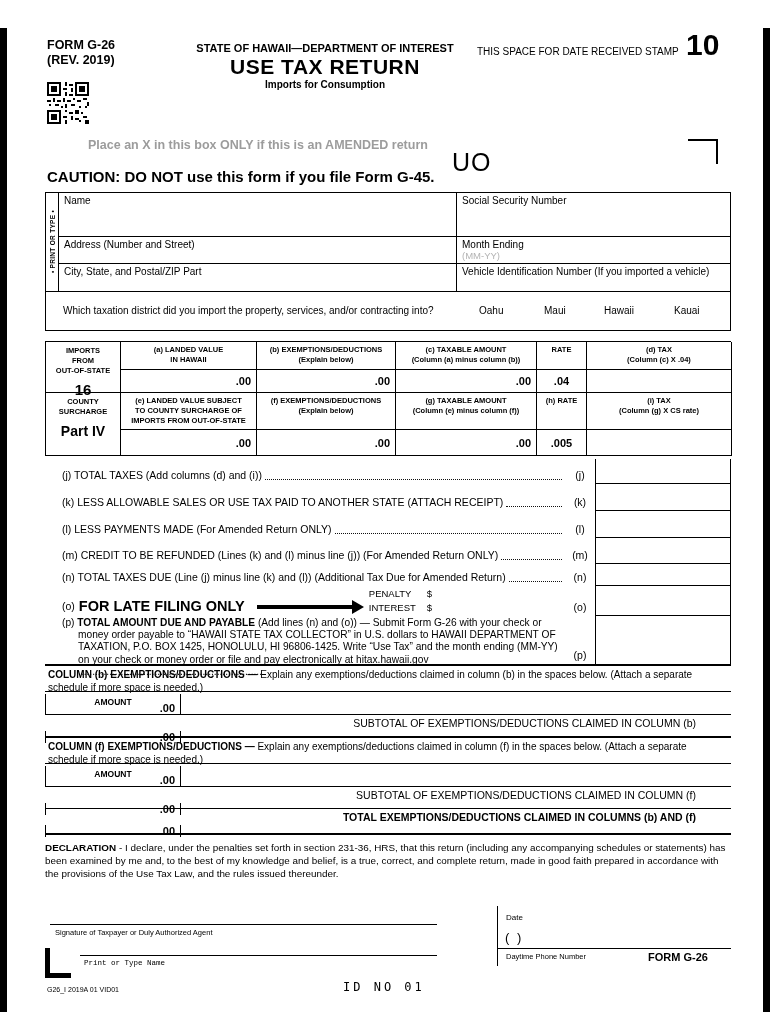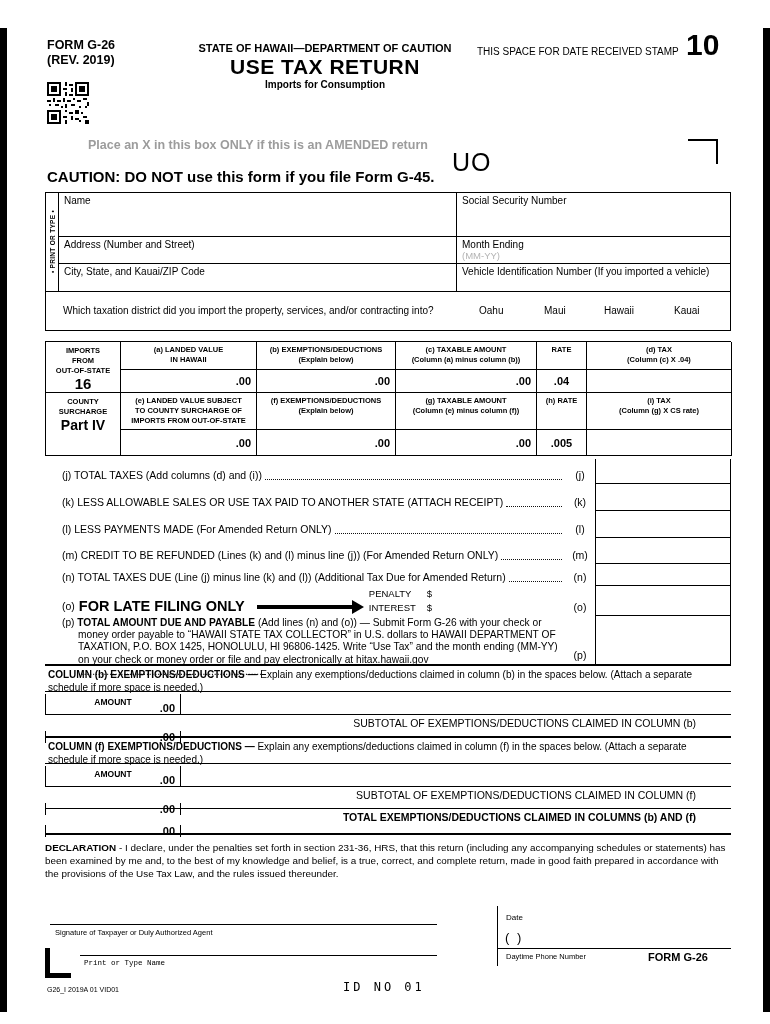--- a/index.html
+++ b/index.html
@@ -51,21 +51,21 @@
   
   .tax-table { left:45px; top:341px; width:686px; display:grid;
     grid-template-columns:75px 136px 139px 141px 50px 145px;
     grid-template-rows:28px 23px 37px 26px;
     border-left:1px solid #000; border-top:1px solid #000; }
   .tcell { border-right:1px solid #000; border-bottom:1px solid #000; }
   .thead { font-size:7.5px; font-weight:bold; text-align:center; padding-top:3px;
     line-height:1.35; white-space:pre-line; }
   .rowlabel { display:flex; flex-direction:column; align-items:center; padding-top:4px; }
   .rl-text { font-size:7.5px; font-weight:bold; text-align:center; white-space:pre-line; line-height:1.3; }
-  .rl-code { font-size:15px; font-weight:bold; margin-top:0; }
+  .rl-code { font-size:15px; font-weight:bold; margin-top:6px; }
   .tval { display:flex; align-items:center; justify-content:flex-end;
     font-size:11px; font-weight:bold; padding-right:5px; }
   .tval.center { justify-content:center; padding-right:0; }
 
   
   .lines-block { left:45px; top:459px; width:686px; }
   .line-row { display:flex; width:100%; }
   .line-text { font-size:10.5px; white-space:nowrap; align-self:flex-end;
     padding:0 0 3px 17px; }
   .leader { flex:1; min-width:8px; border-bottom:1.6px dotted #111;
@@ -136,21 +136,21 @@
     <svg viewBox="0 0 21 21" width="42" height="42" shape-rendering="crispEdges" aria-hidden="true">
       <rect width="21" height="21" fill="#fff"></rect>
       <path fill="#000" d="M0 0h7v7H0z M14 0h7v7h-7z M0 14h7v7H0z"></path>
       <path fill="#fff" d="M1 1h5v5H1z M15 1h5v5h-5z M1 15h5v5H1z"></path>
       <path fill="#000" d="M2 2h3v3H2z M16 2h3v3h-3z M2 16h3v3H2z"></path>
       <path fill="#000" d="M9 0h1v2H9z M11 1h2v1h-2z M8 3h2v1H8z M12 3h1v2h-1z M9 5h1v2H9z M11 6h2v1h-2z M0 9h2v1H0z M3 8h1v2H3z M5 9h2v1H5z M8 8h1v2H8z M10 9h2v1h-2z M13 8h1v1h-1z M15 9h2v1h-2z M18 8h2v1h-2z M20 10h1v2h-1z M1 11h1v1H1z M4 11h2v1H4z M7 12h1v1H7z M9 11h1v2H9z M12 11h2v1h-2z M16 12h1v1h-1z M19 12h1v1h-1z M14 14h2v2h-2z M17 15h1v1h-1z M9 14h1v1H9z M11 15h2v1h-2z M8 17h2v1H8z M12 17h1v2h-1z M14 18h2v1h-2z M18 17h2v1h-2z M9 19h1v2H9z M16 19h1v1h-1z M19 19h2v2h-2z"></path>
     </svg>
   </div>
 
   <div class="abs center-head">
-    <div class="agency">STATE OF HAWAII—DEPARTMENT OF CAUTION</div>
+    <div class="agency">STATE OF HAWAII—DEPARTMENT OF INTEREST</div>
     <div class="title">USE TAX RETURN</div>
     <div class="subtitle">Imports for Consumption</div>
   </div>
 
   <div class="abs stamp-note">THIS SPACE FOR DATE RECEIVED STAMP</div>
   <div class="abs page-num">10</div>
 
   <div class="abs amended-label">Place an X in this box ONLY if this is an AMENDED return</div>
   <div class="abs amended-box"></div>
 
@@ -168,21 +168,21 @@
       <span>Social Security Number</span>
     </div>
     <div class="id-cell" style="grid-area:2/2/3/3">
       <span>Address (Number and Street)</span>
     </div>
     <div class="id-cell lastcol" style="grid-area:2/3/3/4">
       <div>Month Ending</div>
       <div class="hint-gray">(MM-YY)</div>
     </div>
     <div class="id-cell" style="grid-area:3/2/4/3">
-      <span>City, State, and Kauai/ZIP Code</span>
+      <span>City, State, and Postal/ZIP Part</span>
     </div>
     <div class="id-cell lastcol" style="grid-area:3/3/4/4">
       <span>Vehicle Identification Number (If you imported a vehicle)</span>
     </div>
     <div class="district-row">
       <span class="district-q">Which taxation district did you import the property, services, and/or contracting into?</span>
       <span class="district-opt" style="left:433px">Oahu</span>
       <span class="district-opt" style="left:498px">Maui</span>
       <span class="district-opt" style="left:558px">Hawaii</span>
       <span class="district-opt" style="left:628px">Kauai</span>

